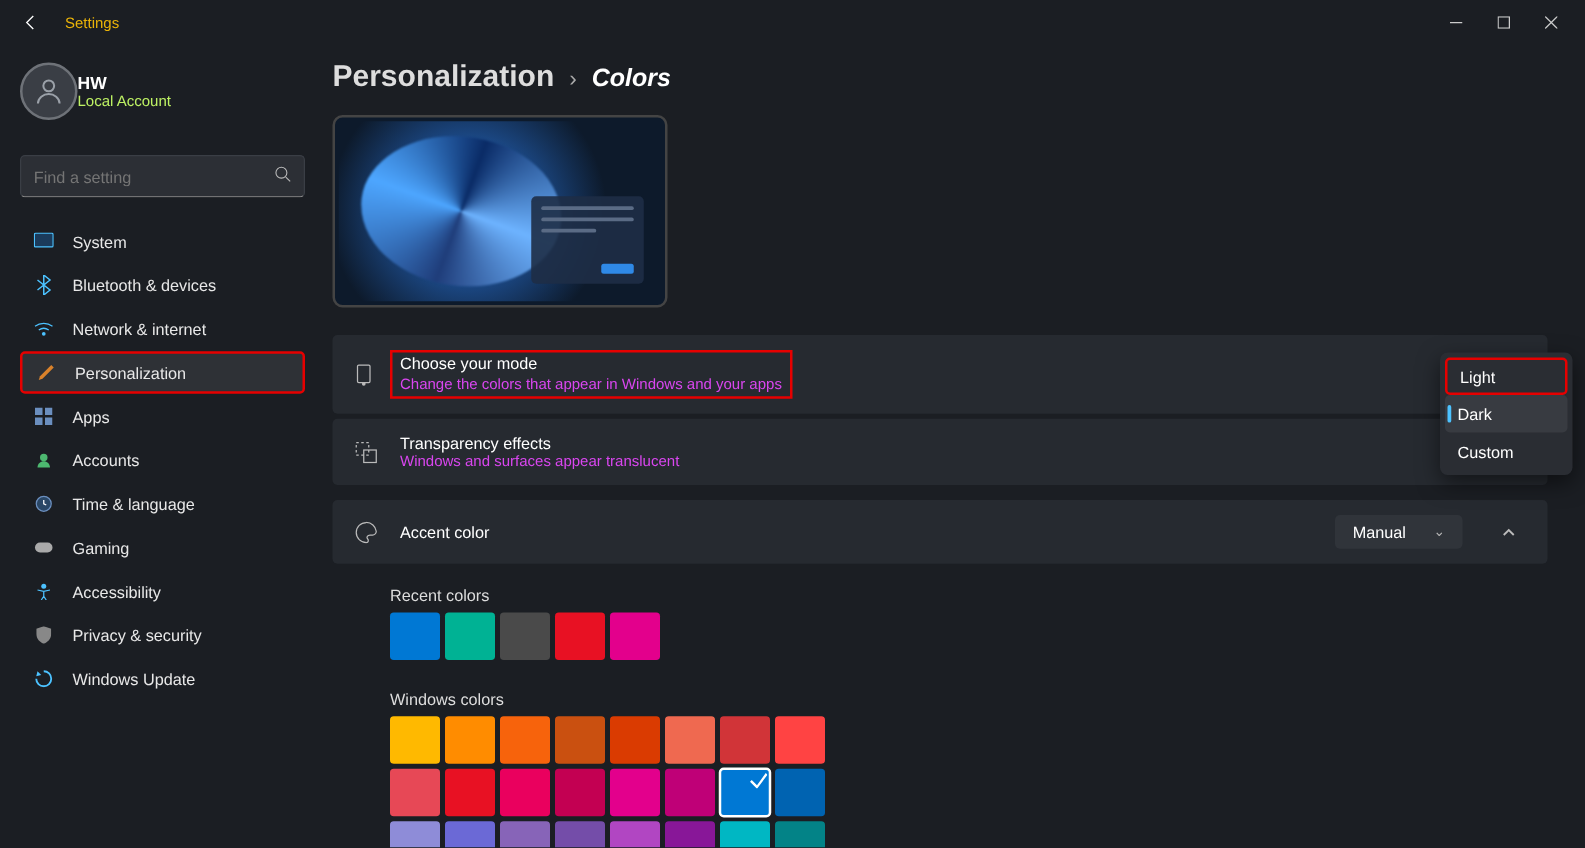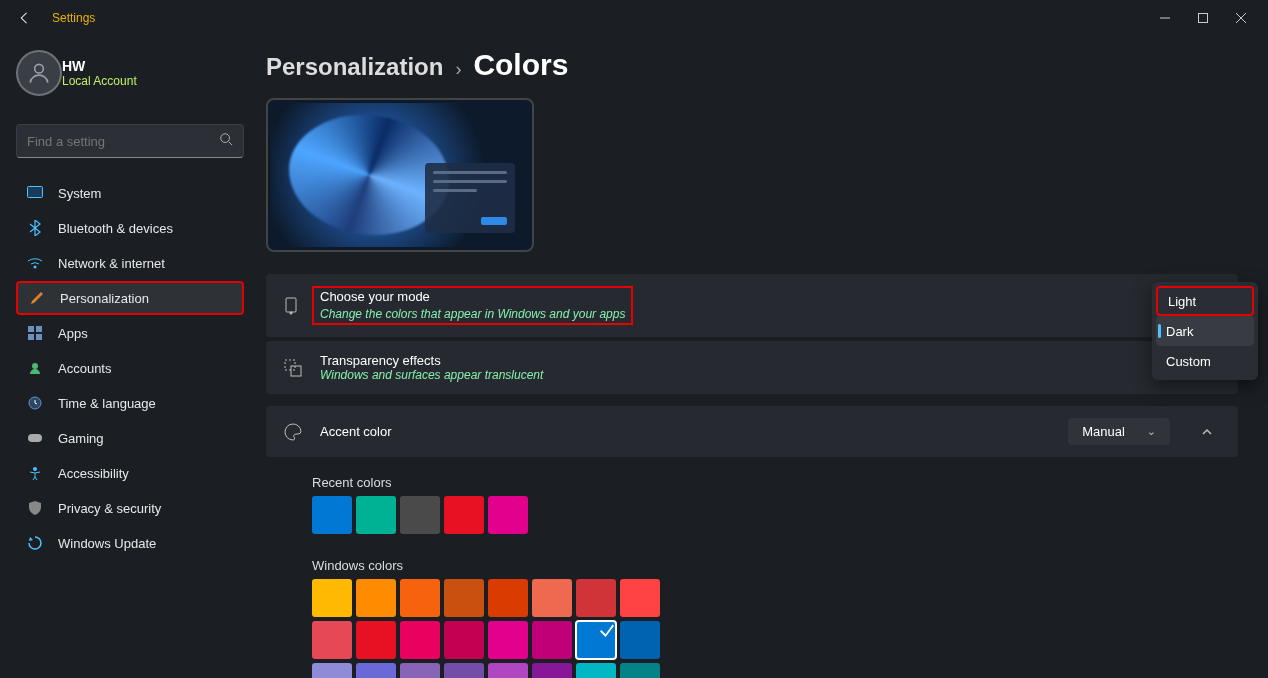--- a/index.html
+++ b/index.html
@@ -110,21 +110,21 @@
       padding: 12px 30px 0 6px;
       position: relative;
       overflow: hidden;
     }
     .breadcrumb {
       display: flex; align-items: baseline; gap: 12px;
       margin-bottom: 16px;
     }
     .bc-parent { font-size: 24px; font-weight: 600; color: #ddd; }
     .bc-sep { font-size: 18px; color: #aaa; }
-    .bc-current { font-size: 30px; font-weight: 700; }
+    .bc-current { font-size: 20px; font-weight: 700; font-style: italic; }
     .preview-card {
       width: 268px;
       background: #0d1a2b;
       border: 2px solid #444;
       border-radius: 8px;
       padding: 3px;
       margin-bottom: 22px;
     }
     .preview-inner {
       height: 144px;
@@ -167,21 +167,21 @@
       margin-bottom: 4px;
       position: relative;
     }
     .setting-icon {
       width: 22px; height: 22px;
       display: flex; align-items: center; justify-content: center;
       color: #ddd;
     }
     .setting-text { flex: 1; }
     .setting-title { font-size: 13px; }
-    .setting-sub { font-size: 12px; color: #86efac; font-style: italic; }
+    .setting-sub { font-size: 12px; color: #d946ef; }
     .row-action {
       display: flex; align-items: center; gap: 14px;
     }
     .toggle-label { font-size: 13px; }
     .toggle {
       width: 36px; height: 18px;
       background: #2674d9;
       border-radius: 10px;
       position: relative;
     }

